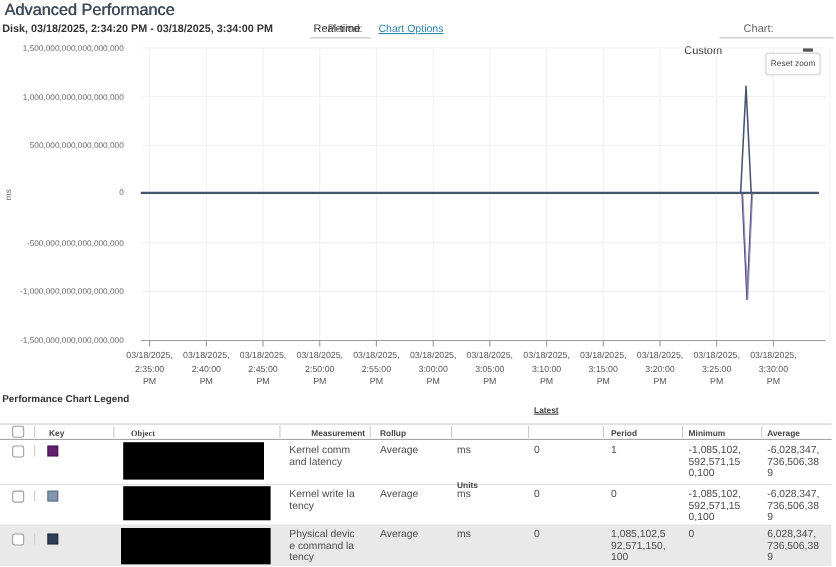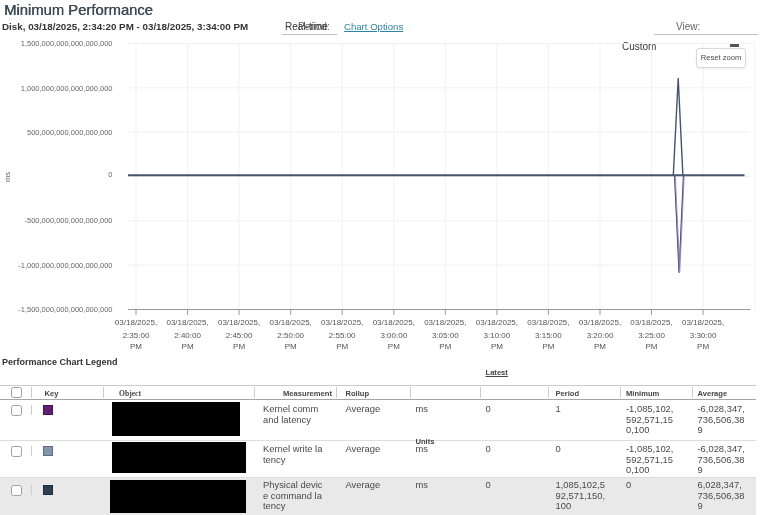--- a/index.html
+++ b/index.html
@@ -25,27 +25,27 @@
 .key{position:absolute;width:10px;height:10px;box-sizing:border-box;border:1px solid rgba(0,0,0,0.28);}
 .hdr{position:absolute;font-size:7.6px;line-height:7.4px;font-weight:bold;color:#454545;}
 .cell{position:absolute;font-size:9.4px;line-height:10.5px;color:#4a4a4a;white-space:nowrap;}
 .blackbox{position:absolute;background:#000;}
 #row3bg{position:absolute;left:0;top:477.5px;width:755.5px;height:37.5px;background:#e9e9e9;}
 </style>
 </head>
 <body>
 <div id="page">
 
-  <div class="abs" id="title">Minimum Performance</div>
+  <div class="abs" id="title">Advanced Performance</div>
   <div class="abs sub subb" style="left:2px;">Disk, 03/18/2025, 2:34:20 PM - 03/18/2025, 3:34:00 PM</div>
   <div class="abs sub lbl" style="left:250px;">Period:</div>
   <div class="abs sub selval" style="left:285px;text-align:right;">Real-time</div>
   <div class="abs uline" style="left:282px;top:33.5px;width:55px;"></div>
   <div class="abs sub" style="left:344px;"><a class="copt">Chart Options</a></div>
-  <div class="abs sub lbl" style="left:628px;">View:</div>
+  <div class="abs sub lbl" style="left:628px;">Chart:</div>
   <div class="abs sub selval" style="left:622px;margin-top:20px;">Custom</div>
   <div class="abs uline" style="left:654px;top:33.5px;width:104px;"></div>
 
   <svg class="abs" style="left:0;top:0;" width="760" height="356" viewBox="0 0 760 356">
     <g stroke="#f1f1f1" stroke-width="1">
       <line x1="128" y1="43.6" x2="750.5" y2="43.6"></line>
       <line x1="128" y1="87.9" x2="750.5" y2="87.9"></line>
       <line x1="128" y1="132.2" x2="750.5" y2="132.2"></line>
       <line x1="128" y1="176.5" x2="750.5" y2="176.5"></line>
       <line x1="128" y1="220.8" x2="750.5" y2="220.8"></line>

